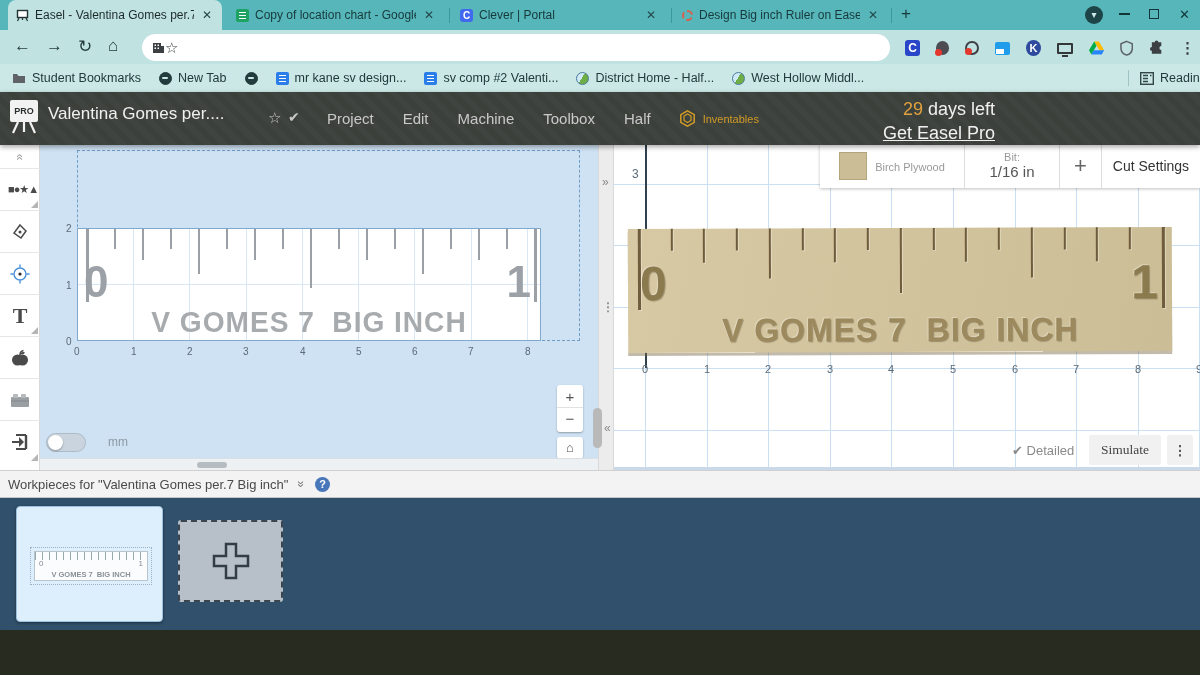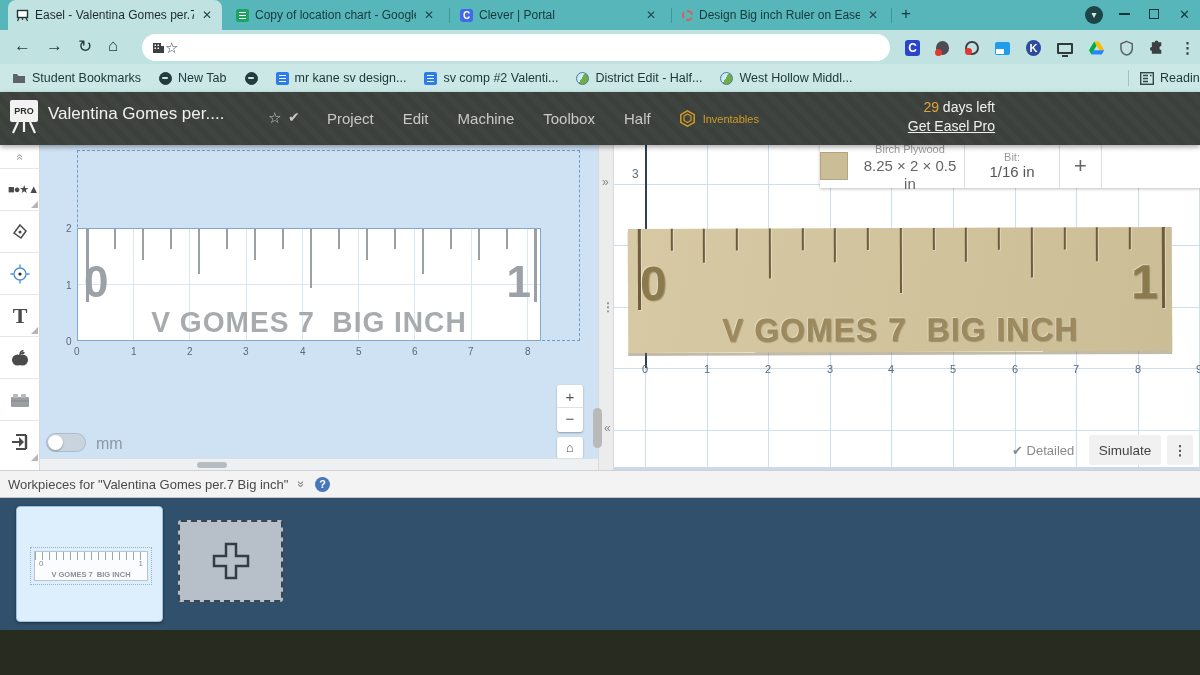--- a/index.html
+++ b/index.html
@@ -68,21 +68,21 @@
     repeating-linear-gradient(90deg,transparent 0 31px,#cbdff2 31px 32px,transparent 32px 61.6px),
     repeating-linear-gradient(180deg,transparent 0 38.5px,#cbdff2 38.5px 39.5px,transparent 39.5px 61.5px),#fff;}
   #prevaxis{position:absolute;left:31px;top:0;width:1.5px;height:223px;background:#31404d;}
   #wood{position:absolute;left:14px;top:83px;width:544px;height:124px;background:linear-gradient(100deg,#d7c9a3,#cbbd96);box-shadow:0 3px 0 rgba(120,105,70,.45);transform:rotate(-.2deg);}
   #wood .bignum{color:#8c7a4f;text-shadow:1px 1px 1px rgba(60,45,20,.35),-1px -1px 0 rgba(255,255,255,.3);font-size:48px;}
   #wood-rtext{position:absolute;left:0;right:0;bottom:3px;text-align:center;font-weight:bold;font-size:33px;color:#9c8a5e;text-shadow:1px 1px 1px rgba(60,45,20,.35),-1px -1px 0 rgba(255,255,255,.3);transform:scaleX(.97);letter-spacing:1px;}
   #matcard{left:820px;top:143px;width:380px;height:45px;background:#fff;box-shadow:0 1px 3px rgba(0,0,0,.25);display:flex;z-index:4;}
   .mcsec{display:flex;align-items:center;justify-content:center;border-right:1px solid #ddd;height:100%;}
   .sm{font-size:11px;color:#999;} .md{font-size:15px;color:#666;}
   #prevfoot{left:614px;top:467px;width:586px;height:3px;background:#c9d9ea;}
-  .simbtn{position:absolute;background:#f1f1f1;border-radius:2px;display:flex;align-items:center;justify-content:center;color:#444;font-size:13.5px;}
+  .simbtn{position:absolute;background:#f1f1f1;border-radius:2px;display:flex;align-items:center;justify-content:center;color:#444;font-size:13.5px;font-family:Liberation Serif, serif;}
   
   #wpbar{left:0;top:470px;width:1200px;height:28px;background:#f3f3f3;border-top:1px solid #d0d0d0;border-bottom:1px solid #c6c6c6;display:flex;align-items:center;padding:0 8px;color:#4a4a4a;font-size:13px;}
   #tray{left:0;top:498px;width:1200px;height:132px;background:#30506b;}
   #wpcard1{position:absolute;left:16px;top:8px;width:147px;height:116px;background:#ddeefc;border:1px solid #9cc0dd;border-radius:4px;box-shadow:0 1px 3px rgba(0,0,0,.4);}
   #minir{position:absolute;left:17px;top:44px;width:114px;height:30px;background:#fafcfd;border:1px solid #b9c4cc;outline:1px dotted #9ab2c4;outline-offset:3px;}
   #minir .mt{position:absolute;left:0;right:0;top:0;height:8px;background:repeating-linear-gradient(90deg,#9aa 0 1px,transparent 1px 7px);}
   #minir .mz{position:absolute;font-size:8px;color:#889;top:7px;}
   #minir .mtx{position:absolute;left:0;right:0;bottom:1px;text-align:center;font-size:7.5px;font-weight:bold;color:#8a9096;}
   #wpcard2{position:absolute;left:178px;top:22px;width:105px;height:82px;background:#b7c0c8;border:2px dashed #3a4550;border-radius:3px;display:flex;align-items:center;justify-content:center;}
   
@@ -197,21 +197,21 @@
       <span class="bm">
           <span class="docic"></span>
           <span>mr kane sv design...</span>
         </span>
       <span class="bm">
           <span class="docic"></span>
           <span>sv comp #2 Valenti...</span>
         </span>
       <span class="bm">
           <span class="globe color" style="border-color:#4a7a9a;"></span>
-          <span>District Edit - Half...</span>
+          <span>District Home - Half...</span>
         </span>
       <span class="bm">
           <span class="globe color" style="border-color:#4a7a9a;"></span>
           <span>West Hollow Middl...</span>
         </span>
     </div>
     <div class="abs" style="left:1128px;top:6px;width:1px;height:16px;background:#9fc4c1;"></div>
     <span class="bm abs" style="left:1140px;top:7px;">
         <svg width="14" height="13" viewBox="0 0 14 13">
           <rect x="0.7" y="0.7" width="12.6" height="11.6" fill="none" stroke="#334748" stroke-width="1.4"></rect>
@@ -238,21 +238,21 @@
       <span class="menu">Toolbox</span>
       <span class="menu">Half</span>
       <span class="flex" style="gap:8px;color:#d19b26;font-size:11px;">
         <svg width="15" height="17" viewBox="0 0 15 17">
             <path d="M7.5 .8 L14.2 4.6 V12.4 L7.5 16.2 L.8 12.4 V4.6 Z" fill="none" stroke="#d19b26" stroke-width="1.5"></path>
             <path d="M7.5 4 L11 6 V10.5 L7.5 12.5 L4 10.5 V6 Z" fill="none" stroke="#d19b26" stroke-width="1.2"></path>
           </svg>
         <span>Inventables</span>
       </span>
     </div>
-    <div class="abs" style="left:855px;top:7px;width:140px;text-align:right;font-size:14px;color:#f0f0f0;">
+    <div class="abs" style="left:855px;top:7px;width:140px;text-align:right;font-size:18px;color:#f0f0f0;">
       <div><span style="color:#e0a13e;">29</span><span class="pre"> days left</span></div>
       <div style="text-decoration:underline;margin-top:3px;">Get Easel Pro</div>
     </div>
   </div>
   <div id="carvebtn">Carve...</div>
   <div id="jogbtn">
     <span style="left:15px;top:5px;">▴</span>
     <span style="left:7px;top:13px;">◂</span>
     <span style="left:24px;top:13px;">▸</span>
     <span style="left:15px;top:21px;">▾</span>
@@ -339,21 +339,21 @@
     <span class="axlab" style="left:203px;top:201px;">3</span>
     <span class="axlab" style="left:260px;top:201px;">4</span>
     <span class="axlab" style="left:316px;top:201px;">5</span>
     <span class="axlab" style="left:372px;top:201px;">6</span>
     <span class="axlab" style="left:428px;top:201px;">7</span>
     <span class="axlab" style="left:485px;top:201px;">8</span>
 
     <div id="mmtoggle">
         <div class="knob"></div>
       </div>
-    <span class="abs" style="left:56px;top:290px;font-size:16px;color:#8d9aa5;">mm</span>
+    <span class="abs" style="left:68px;top:290px;font-size:12px;color:#8d9aa5;">mm</span>
 
     <div class="zoomgrp" style="top:240px;height:47px;">
       <div style="height:23px;line-height:23px;border-bottom:1px solid #e2e2e2;font-size:15px;">+</div>
       <div style="height:23px;line-height:21px;font-size:15px;">−</div>
     </div>
     <div class="zoomgrp" style="top:292px;height:22px;line-height:22px;font-size:13px;">⌂</div>
 
     <div id="hscroll">
         <div class="thumb"></div>
       </div>
@@ -403,27 +403,28 @@
     <span class="axlab" style="left:582px;top:218px;font-size:11px;">9</span>
 
     <span class="abs" style="left:398px;top:298px;font-size:13px;color:#8a8a8a;"><span>✔</span> <span>Detailed</span></span>
     <div class="simbtn" style="left:475px;top:290px;width:72px;height:30px;">Simulate</div>
     <div class="simbtn" style="left:553px;top:290px;width:26px;height:30px;font-weight:bold;color:#555;">⋮</div>
   </div>
 
   <div class="abs" id="matcard">
     <div class="mcsec" style="width:145px;gap:8px;">
       <span style="width:28px;height:28px;background:#cbbd96;border:1px solid #b3a67e;"></span>
-      <span style="text-align:center;"><span class="sm">Birch Plywood</span><br><span class="md">8.25 × 2 × 0.5 in</span></span>
+      <span style="text-align:center;"><span class="sm">Birch Plywood</span><br></span>
     </div>
     <div class="mcsec" style="width:95px;flex-direction:column;">
       <span class="sm">Bit:</span>
       <span class="md" style="color:#555;">1/16 in</span>
     </div>
     <div class="mcsec" style="width:42px;font-size:22px;color:#666;">+</div>
+    <div class="mcsec" style="flex:1;border-right:none;font-size:14px;color:#333;">Cut Settings</div>
   </div>
   <div class="abs" id="prevfoot"></div>
 
   <div class="abs" id="wpbar">
     <span>Workpieces for "Valentina Gomes per.7 Big inch"</span>
     <span style="transform:rotate(90deg);display:inline-block;color:#777;font-size:12px;margin:0 10px;">»</span>
     <span style="width:15px;height:15px;border-radius:50%;background:#4776b9;color:#fff;font-size:11px;font-weight:bold;text-align:center;line-height:15px;">?</span>
   </div>
   <div class="abs" id="tray">
     <div id="wpcard1">

